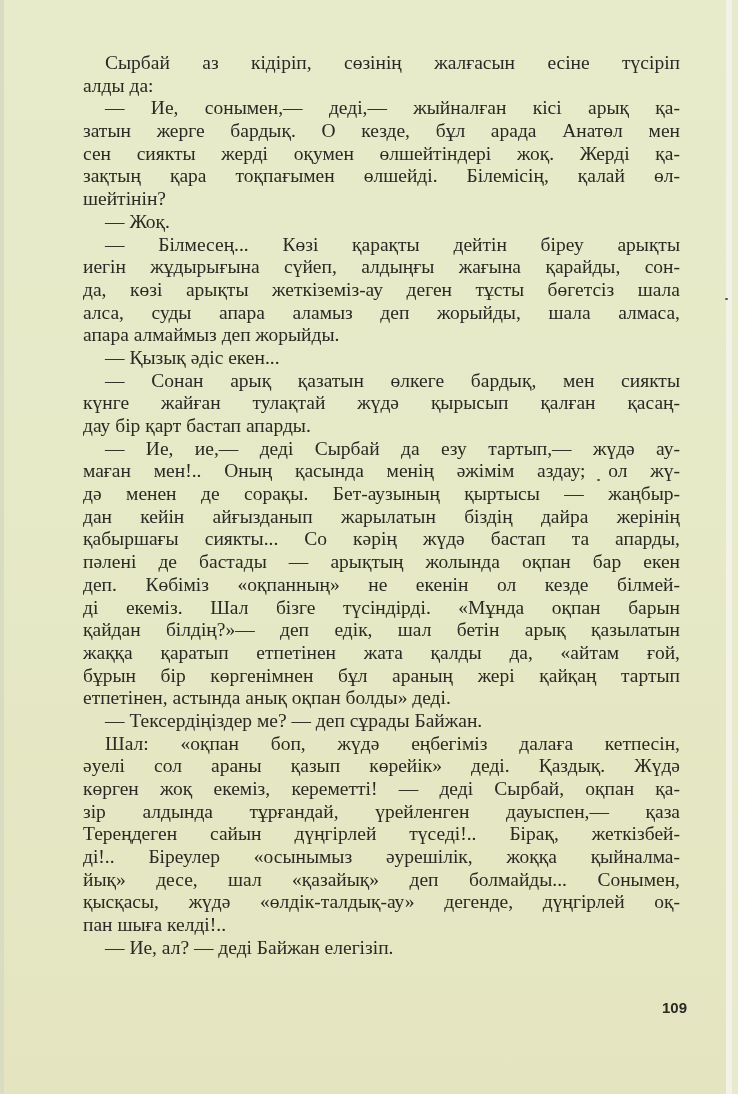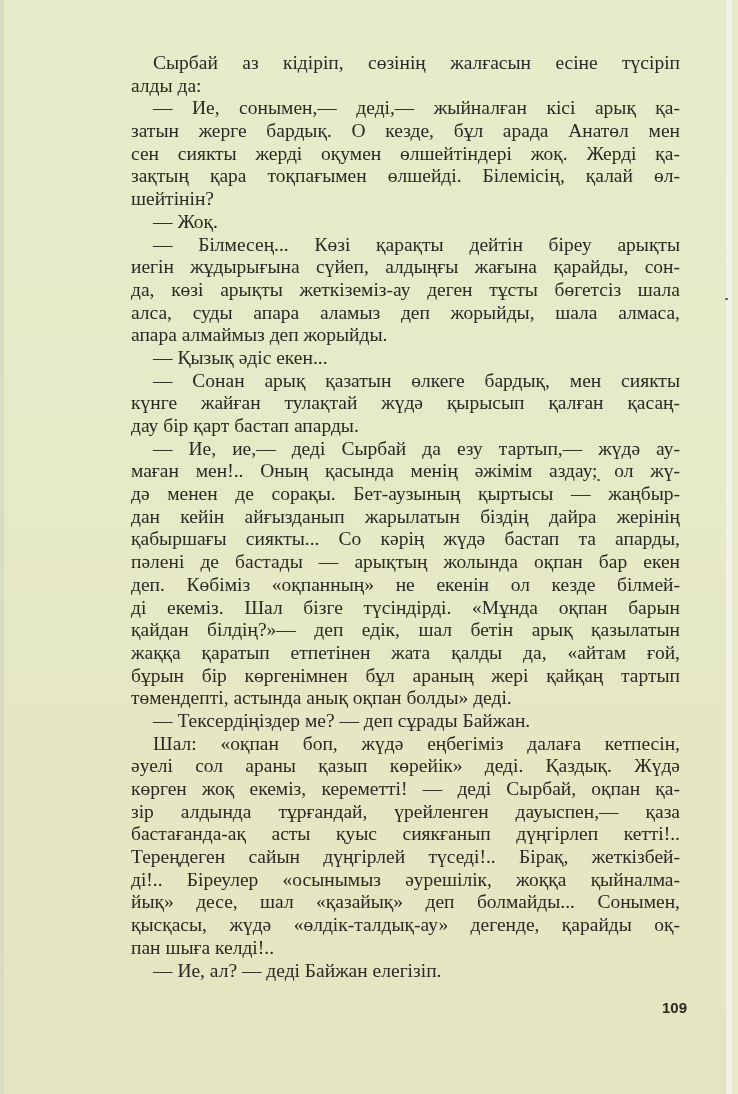--- a/index.html
+++ b/index.html
@@ -46,21 +46,20 @@
       font-size: 19.5px;
       line-height: 22.7px;
       color: #2a2a24;
     }
     .line {
       display: block;
       white-space: nowrap;
       text-align: justify;
       text-align-last: justify;
       height: 22.7px;
-      margin-left: 48px;
     }
     .line.last {
       text-align-last: left;
     }
     .line.indent {
       padding-left: 22px;
     }
     .page-number {
       position: absolute;
       left: 662px;
@@ -107,31 +106,30 @@
       <span class="line">маған мен!.. Оның қасында менің әжімім аздау; ол жү-</span>
       <span class="line">дә менен де сорақы. Бет-аузының қыртысы — жаңбыр-</span>
       <span class="line">дан кейін айғызданып жарылатын біздің дайра жерінің</span>
       <span class="line">қабыршағы сиякты... Со кәрің жүдә бастап та апарды,</span>
       <span class="line">пәлені де бастады — арықтың жолында оқпан бар екен</span>
       <span class="line">деп. Көбіміз «оқпанның» не екенін ол кезде білмей-</span>
       <span class="line">ді екеміз. Шал бізге түсіндірді. «Мұнда оқпан барын</span>
       <span class="line">қайдан білдің?»— деп едік, шал бетін арық қазылатын</span>
       <span class="line">жаққа қаратып етпетінен жата қалды да, «айтам ғой,</span>
       <span class="line">бұрын бір көргенімнен бұл араның жері қайқаң тартып</span>
-      <span class="line last">төмендепті, астында анық оқпан болды» деді.</span>
+      <span class="line last">етпетінен, астында анық оқпан болды» деді.</span>
       <span class="line indent last">— Тексердіңіздер ме? — деп сұрады Байжан.</span>
       <span class="line indent">Шал: «оқпан боп, жүдә еңбегіміз далаға кетпесін,</span>
       <span class="line">әуелі сол араны қазып көрейік» деді. Қаздық. Жүдә</span>
       <span class="line">көрген жоқ екеміз, кереметті! — деді Сырбай, оқпан қа-</span>
       <span class="line">зір алдында тұрғандай, үрейленген дауыспен,— қаза</span>
-      <span class="line">бастағанда-ақ асты қуыс сиякғанып дүңгірлеп кетті!..</span>
       <span class="line">Тереңдеген сайын дүңгірлей түседі!.. Бірақ, жеткізбей-</span>
       <span class="line">ді!.. Біреулер «осынымыз әурешілік, жоққа қыйналма-</span>
       <span class="line">йық» десе, шал «қазайық» деп болмайды... Сонымен,</span>
-      <span class="line">қысқасы, жүдә «өлдік-талдық-ау» дегенде, қарайды оқ-</span>
+      <span class="line">қысқасы, жүдә «өлдік-талдық-ау» дегенде, дүңгірлей оқ-</span>
       <span class="line last">пан шыға келді!..</span>
       <span class="line indent last">— Ие, ал? — деді Байжан елегізіп.</span>
     </div>
 
   <div class="speck" style="left:597px; top:479px;"></div>
   <div class="speck" style="left:725px; top:298px;"></div>
 
   <div class="page-number">109</div>
 </div>
 

